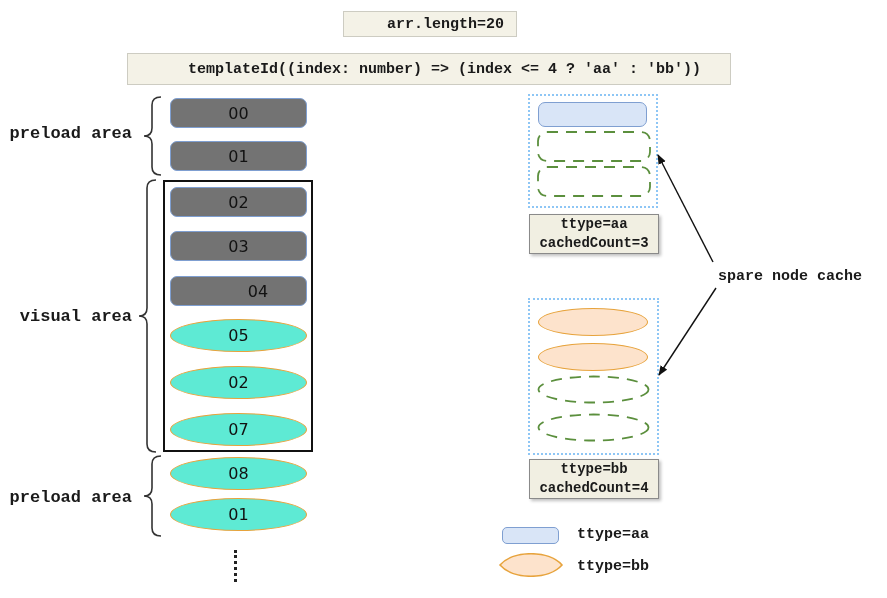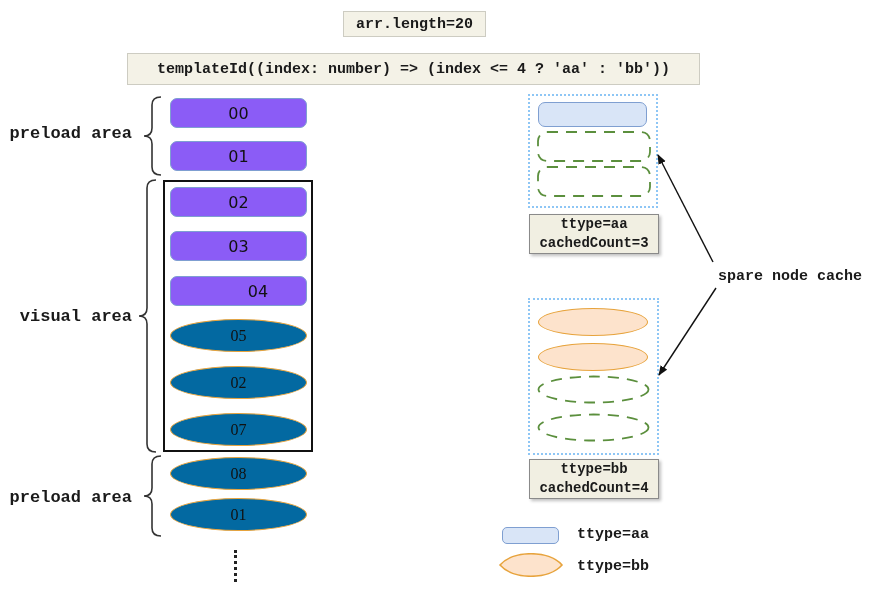--- a/index.html
+++ b/index.html
@@ -4,21 +4,21 @@
 <style>
   html,body{margin:0;padding:0;background:#fff;}
   .canvas{
     position:relative;width:887px;height:598px;background:#ffffff;overflow:hidden;
     font-family:"Liberation Mono","DejaVu Sans Mono",monospace;color:#1a1a1a;
   }
   
   .hdr-box{
     position:absolute;background:#f4f2e7;border:1px solid #cdccc2;
     display:flex;align-items:center;justify-content:center;
-    font-weight:bold;font-size:15px;white-space:nowrap;
+    font-weight:bold;font-size:15px;white-space:nowrap;padding-left:31px;
   }
   .arr-box{left:343px;top:11px;width:141px;height:24px;}
   .code-box{left:127px;top:53px;width:571px;height:30px;}
   
   .region-label{
     position:absolute;left:0;width:132px;text-align:right;
     font-weight:bold;font-size:17px;white-space:nowrap;
   }
   .rl-preload-top{top:124px;}
   .rl-visual{top:307px;}
@@ -28,22 +28,22 @@
   .visual-outline{
     position:absolute;left:163px;top:180px;width:150px;height:272px;
     border:2px solid #111;box-sizing:border-box;background:transparent;
   }
   
   .item{
     position:absolute;left:170px;width:137px;box-sizing:border-box;
     display:flex;align-items:center;justify-content:center;
     font-family:"DejaVu Sans","Liberation Sans",sans-serif;font-size:16px;color:#111;
   }
-  .item-aa{height:30px;background:#8b5cf6;border:1.5px solid #7f9fd1;border-radius:7px;}
-  .item-bb{height:33px;background:#0369a1;border:1.5px solid #e7a33c;border-radius:50%;font-family:Liberation Serif, serif;}
+  .item-aa{height:30px;background:#737373;border:1.5px solid #7f9fd1;border-radius:7px;}
+  .item-bb{height:33px;background:#5eead4;border:1.5px solid #e7a33c;border-radius:50%;}
   .i00{top:98px;}  .i01{top:141px;} .i02{top:187px;} .i03{top:231px;} .i04{top:276px;padding-left:39px;}
   .i05{top:319px;} .i06{top:366px;} .i07{top:413px;} .i08{top:457px;} .i09{top:498px;}
   .ellipsis{
     position:absolute;left:234px;top:550px;height:32px;width:0;
     border-left:3px dotted #222;
   }
   
   .cache-box{
     position:absolute;border:2px dotted #8ec6f5;box-sizing:border-box;background:#fff;
   }

